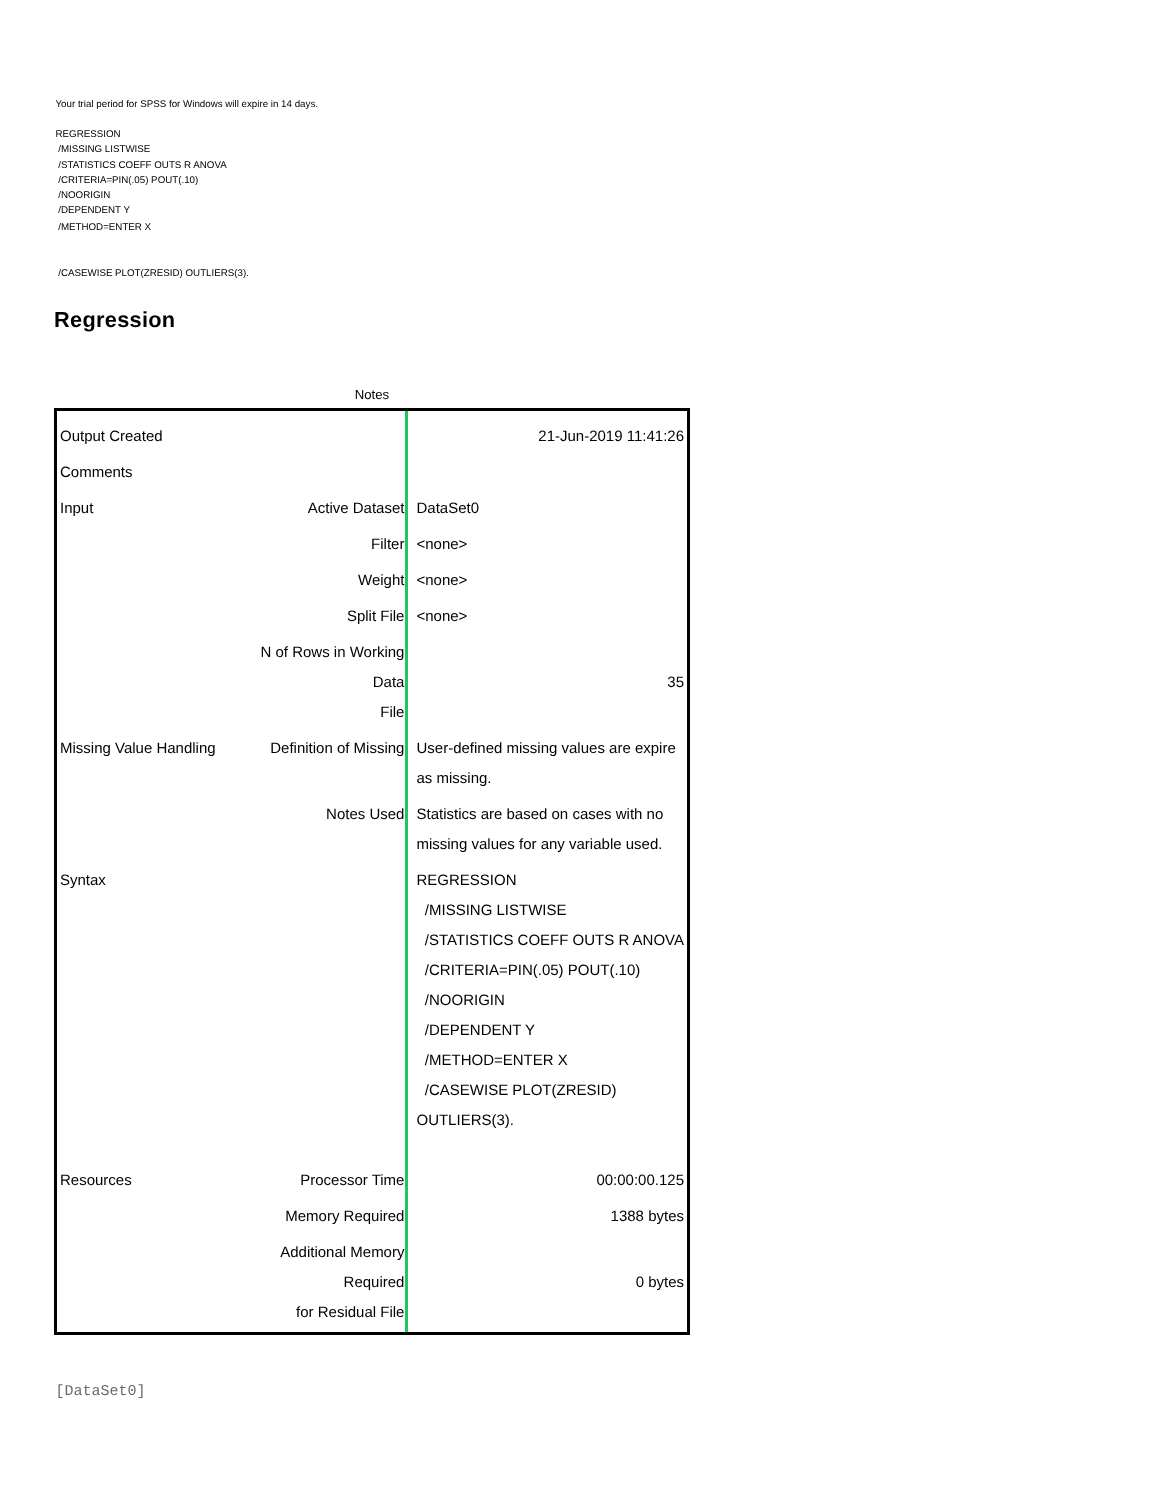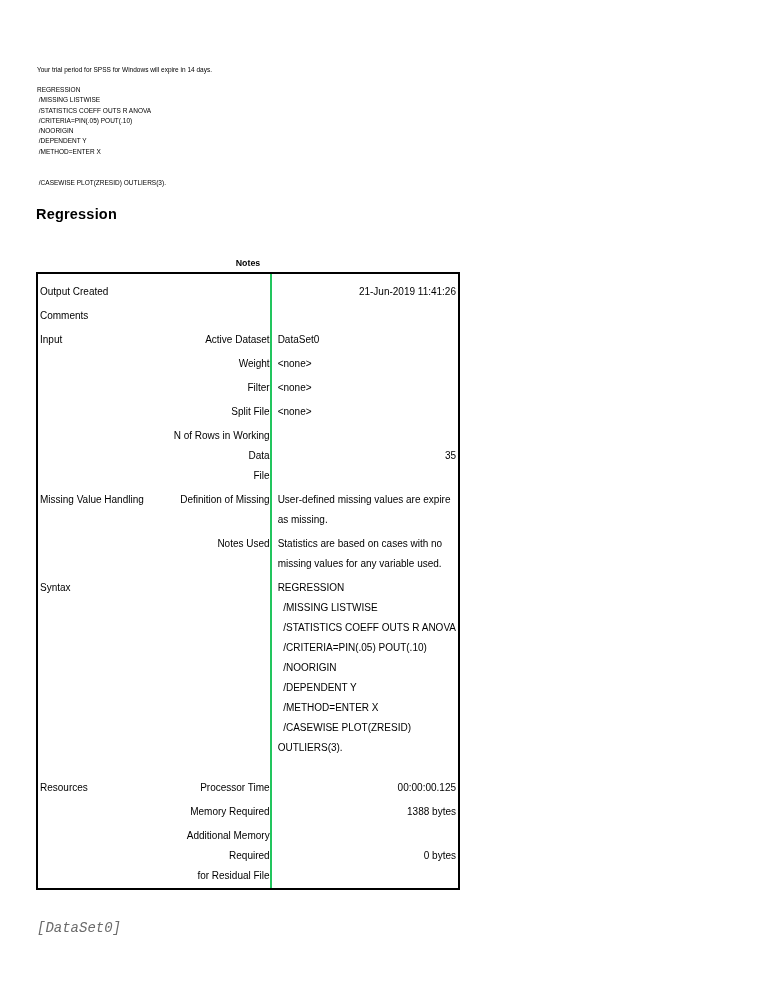--- a/index.html
+++ b/index.html
@@ -41,21 +41,21 @@
     letter-spacing: 0.2px;
   }
 
   .notes-title {
     position: absolute;
     left: 36px;
     top: 258px;
     width: 424px;
     text-align: center;
     font-size: 8.8px;
-    font-weight: bold;
+    font-weight: normal;
   }
 
   .notes-table {
     position: absolute;
     left: 36px;
     top: 272px;
     width: 424px;
     display: table;
     table-layout: fixed;
     border-collapse: collapse;
@@ -86,25 +86,24 @@
     vertical-align: top;
     white-space: pre;
     padding-bottom: 18px;
   }
 
   .dataset-label {
     position: absolute;
     left: 37px;
     top: 923px;
     font-family: "Liberation Mono", monospace;
-    font-size: 14px;
+    font-size: 10px;
     line-height: 11px;
     color: #6b6b6b;
     white-space: pre;
-    font-style: italic;
   }
 </style>
 </head>
 <body>
 
 <div>
 
   <div class="trial-notice">Your trial period for SPSS for Windows will expire in 14 days.</div>
 
   <pre class="command-log">REGRESSION
@@ -134,26 +133,26 @@
           <div class="tc c2"></div>
           <div class="tc c3"></div>
         </div>
         <div class="trow">
           <div class="tc c1">Input</div>
           <div class="tc c2">Active Dataset</div>
           <div class="tc c3">DataSet0</div>
         </div>
         <div class="trow">
           <div class="tc c1"></div>
+          <div class="tc c2">Filter</div>
+          <div class="tc c3">&lt;none&gt;</div>
+        </div>
+        <div class="trow">
+          <div class="tc c1"></div>
           <div class="tc c2">Weight</div>
-          <div class="tc c3">&lt;none&gt;</div>
-        </div>
-        <div class="trow">
-          <div class="tc c1"></div>
-          <div class="tc c2">Filter</div>
           <div class="tc c3">&lt;none&gt;</div>
         </div>
         <div class="trow">
           <div class="tc c1"></div>
           <div class="tc c2">Split File</div>
           <div class="tc c3">&lt;none&gt;</div>
         </div>
         <div class="trow">
           <div class="tc c1"></div>
           <div class="tc c2">N of Rows in Working Data

